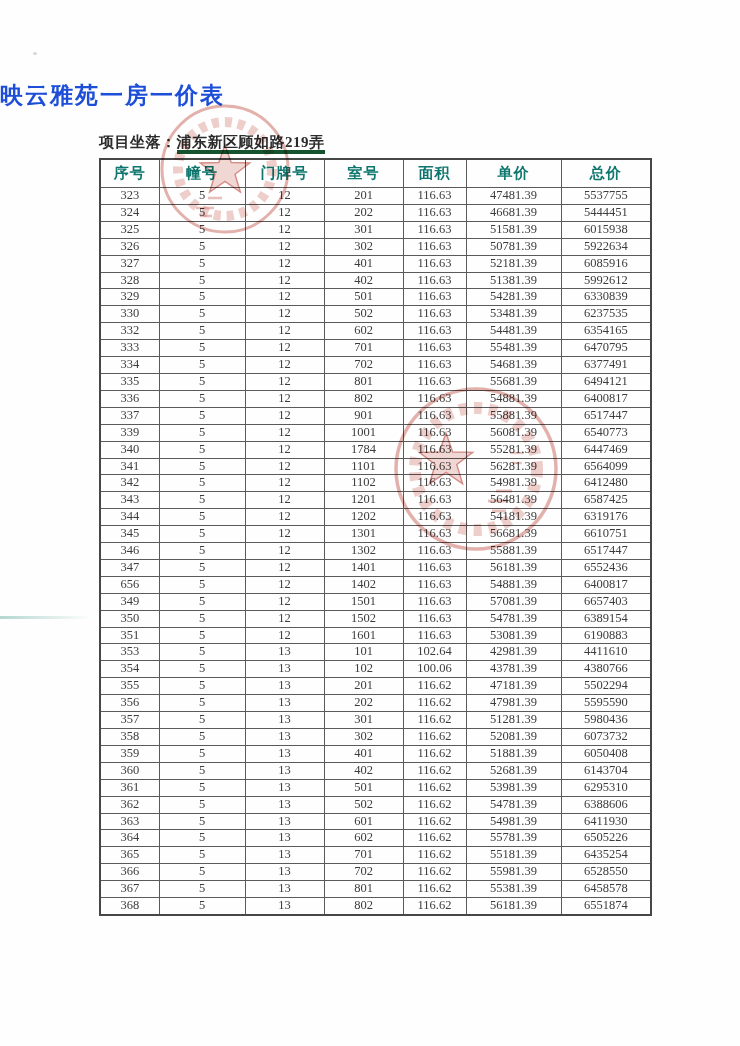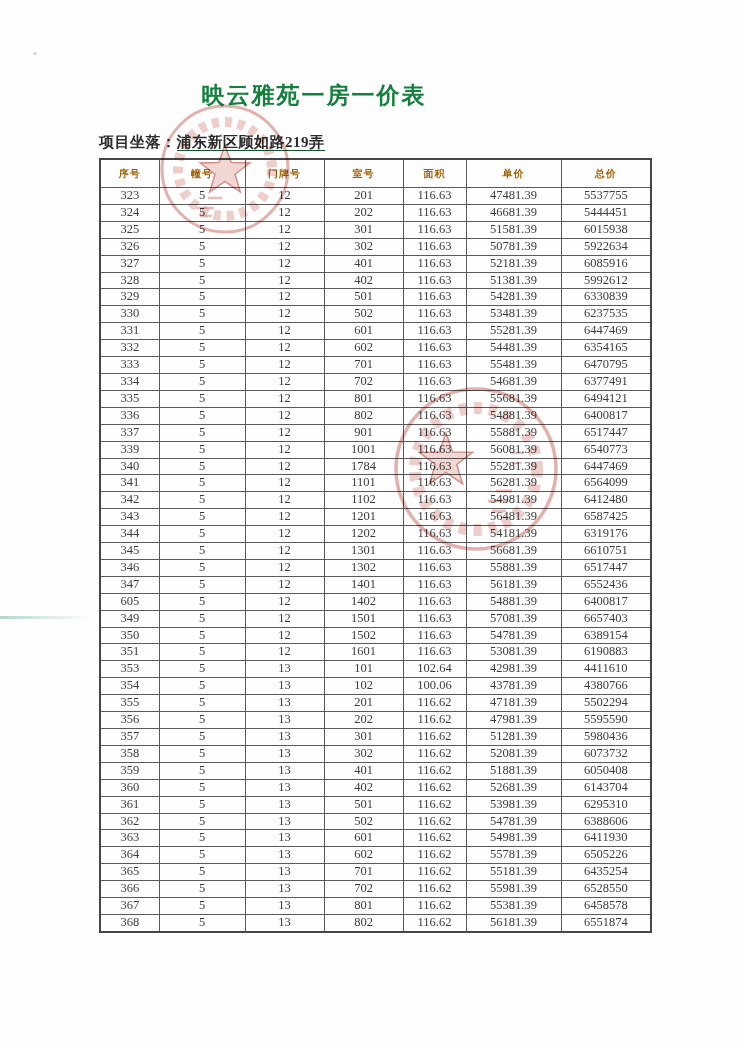--- a/index.html
+++ b/index.html
@@ -3,39 +3,39 @@
 <meta charset="utf-8">
 <style>
   html,body{margin:0;padding:0;}
   body{background:#ffffff;width:740px;height:1046px;overflow:hidden;}
   .page{
     position:relative;width:740px;height:1046px;background:#fefefe;
     font-family:"Liberation Serif","DejaVu Serif",serif;color:#333;
     overflow:hidden;
   }
   .doc-title{
-    position:absolute;top:80px;left:0;width:628px;text-align:center;
-    font-size:23px;font-weight:bold;letter-spacing:2px;color:#15803d;
+    position:absolute;top:80px;left:0;width:628px;
+    font-size:23px;font-weight:bold;letter-spacing:2px;color:#1d4ed8;
   }
   .location-line{
     position:absolute;top:133px;left:99px;font-size:15px;font-weight:bold;color:#2b2b2b;
     letter-spacing:0.5px;
   }
-  .location-line .addr{border-bottom:1px solid #14532d;padding-bottom:0px;}
+  .location-line .addr{border-bottom:4px solid #14532d;padding-bottom:0px;}
   table.price-table{
     position:absolute;top:158px;left:99px;width:551px;
     border-collapse:collapse;table-layout:fixed;
     border:2px solid #474747;
   }
   .price-table th,.price-table td{
     border:1px solid #5a5a5a;text-align:center;vertical-align:middle;padding:0;
     overflow:hidden;white-space:nowrap;
   }
   .price-table th{
-    height:27px;font-size:10px;font-weight:bold;color:#a16207;letter-spacing:1px;
+    height:27px;font-size:15px;font-weight:bold;color:#0f766e;letter-spacing:1px;
   }
   .price-table td{
     height:15.9px;line-height:15.9px;font-size:12.5px;color:#3c3c3c;
   }
   .stamp{position:absolute;mix-blend-mode:multiply;opacity:0.8;pointer-events:none;}
   .watermark{
     position:absolute;top:1009px;right:3px;
     font-family:"Liberation Sans","DejaVu Sans",sans-serif;
     font-weight:bold;font-size:17px;letter-spacing:0.5px;color:#a0a0a0;
     text-shadow:-1px -1px 0 rgba(255,255,255,0.95),
@@ -151,165 +151,156 @@
         <tr>
           <td>330</td>
           <td>5</td>
           <td>12</td>
           <td>502</td>
           <td>116.63</td>
           <td>53481.39</td>
           <td>6237535</td>
         </tr>
         <tr>
-          <td>331</td>
-          <td>5</td>
-          <td>12</td>
-          <td>601</td>
+          <td>332</td>
+          <td>5</td>
+          <td>12</td>
+          <td>602</td>
+          <td>116.63</td>
+          <td>54481.39</td>
+          <td>6354165</td>
+        </tr>
+        <tr>
+          <td>333</td>
+          <td>5</td>
+          <td>12</td>
+          <td>701</td>
+          <td>116.63</td>
+          <td>55481.39</td>
+          <td>6470795</td>
+        </tr>
+        <tr>
+          <td>334</td>
+          <td>5</td>
+          <td>12</td>
+          <td>702</td>
+          <td>116.63</td>
+          <td>54681.39</td>
+          <td>6377491</td>
+        </tr>
+        <tr>
+          <td>335</td>
+          <td>5</td>
+          <td>12</td>
+          <td>801</td>
+          <td>116.63</td>
+          <td>55681.39</td>
+          <td>6494121</td>
+        </tr>
+        <tr>
+          <td>336</td>
+          <td>5</td>
+          <td>12</td>
+          <td>802</td>
+          <td>116.63</td>
+          <td>54881.39</td>
+          <td>6400817</td>
+        </tr>
+        <tr>
+          <td>337</td>
+          <td>5</td>
+          <td>12</td>
+          <td>901</td>
+          <td>116.63</td>
+          <td>55881.39</td>
+          <td>6517447</td>
+        </tr>
+        <tr>
+          <td>339</td>
+          <td>5</td>
+          <td>12</td>
+          <td>1001</td>
+          <td>116.63</td>
+          <td>56081.39</td>
+          <td>6540773</td>
+        </tr>
+        <tr>
+          <td>340</td>
+          <td>5</td>
+          <td>12</td>
+          <td>1784</td>
           <td>116.63</td>
           <td>55281.39</td>
           <td>6447469</td>
         </tr>
         <tr>
-          <td>332</td>
-          <td>5</td>
-          <td>12</td>
-          <td>602</td>
-          <td>116.63</td>
-          <td>54481.39</td>
-          <td>6354165</td>
-        </tr>
-        <tr>
-          <td>333</td>
-          <td>5</td>
-          <td>12</td>
-          <td>701</td>
-          <td>116.63</td>
-          <td>55481.39</td>
-          <td>6470795</td>
-        </tr>
-        <tr>
-          <td>334</td>
-          <td>5</td>
-          <td>12</td>
-          <td>702</td>
-          <td>116.63</td>
-          <td>54681.39</td>
-          <td>6377491</td>
-        </tr>
-        <tr>
-          <td>335</td>
-          <td>5</td>
-          <td>12</td>
-          <td>801</td>
-          <td>116.63</td>
-          <td>55681.39</td>
-          <td>6494121</td>
-        </tr>
-        <tr>
-          <td>336</td>
-          <td>5</td>
-          <td>12</td>
-          <td>802</td>
-          <td>116.63</td>
-          <td>54881.39</td>
-          <td>6400817</td>
-        </tr>
-        <tr>
-          <td>337</td>
-          <td>5</td>
-          <td>12</td>
-          <td>901</td>
+          <td>341</td>
+          <td>5</td>
+          <td>12</td>
+          <td>1101</td>
+          <td>116.63</td>
+          <td>56281.39</td>
+          <td>6564099</td>
+        </tr>
+        <tr>
+          <td>342</td>
+          <td>5</td>
+          <td>12</td>
+          <td>1102</td>
+          <td>116.63</td>
+          <td>54981.39</td>
+          <td>6412480</td>
+        </tr>
+        <tr>
+          <td>343</td>
+          <td>5</td>
+          <td>12</td>
+          <td>1201</td>
+          <td>116.63</td>
+          <td>56481.39</td>
+          <td>6587425</td>
+        </tr>
+        <tr>
+          <td>344</td>
+          <td>5</td>
+          <td>12</td>
+          <td>1202</td>
+          <td>116.63</td>
+          <td>54181.39</td>
+          <td>6319176</td>
+        </tr>
+        <tr>
+          <td>345</td>
+          <td>5</td>
+          <td>12</td>
+          <td>1301</td>
+          <td>116.63</td>
+          <td>56681.39</td>
+          <td>6610751</td>
+        </tr>
+        <tr>
+          <td>346</td>
+          <td>5</td>
+          <td>12</td>
+          <td>1302</td>
           <td>116.63</td>
           <td>55881.39</td>
           <td>6517447</td>
         </tr>
         <tr>
-          <td>339</td>
-          <td>5</td>
-          <td>12</td>
-          <td>1001</td>
-          <td>116.63</td>
-          <td>56081.39</td>
-          <td>6540773</td>
-        </tr>
-        <tr>
-          <td>340</td>
-          <td>5</td>
-          <td>12</td>
-          <td>1784</td>
-          <td>116.63</td>
-          <td>55281.39</td>
-          <td>6447469</td>
-        </tr>
-        <tr>
-          <td>341</td>
-          <td>5</td>
-          <td>12</td>
-          <td>1101</td>
-          <td>116.63</td>
-          <td>56281.39</td>
-          <td>6564099</td>
-        </tr>
-        <tr>
-          <td>342</td>
-          <td>5</td>
-          <td>12</td>
-          <td>1102</td>
-          <td>116.63</td>
-          <td>54981.39</td>
-          <td>6412480</td>
-        </tr>
-        <tr>
-          <td>343</td>
-          <td>5</td>
-          <td>12</td>
-          <td>1201</td>
-          <td>116.63</td>
-          <td>56481.39</td>
-          <td>6587425</td>
-        </tr>
-        <tr>
-          <td>344</td>
-          <td>5</td>
-          <td>12</td>
-          <td>1202</td>
-          <td>116.63</td>
-          <td>54181.39</td>
-          <td>6319176</td>
-        </tr>
-        <tr>
-          <td>345</td>
-          <td>5</td>
-          <td>12</td>
-          <td>1301</td>
-          <td>116.63</td>
-          <td>56681.39</td>
-          <td>6610751</td>
-        </tr>
-        <tr>
-          <td>346</td>
-          <td>5</td>
-          <td>12</td>
-          <td>1302</td>
-          <td>116.63</td>
-          <td>55881.39</td>
-          <td>6517447</td>
-        </tr>
-        <tr>
           <td>347</td>
           <td>5</td>
           <td>12</td>
           <td>1401</td>
           <td>116.63</td>
           <td>56181.39</td>
           <td>6552436</td>
         </tr>
         <tr>
-          <td>605</td>
+          <td>656</td>
           <td>5</td>
           <td>12</td>
           <td>1402</td>
           <td>116.63</td>
           <td>54881.39</td>
           <td>6400817</td>
         </tr>
         <tr>
           <td>349</td>
           <td>5</td>

